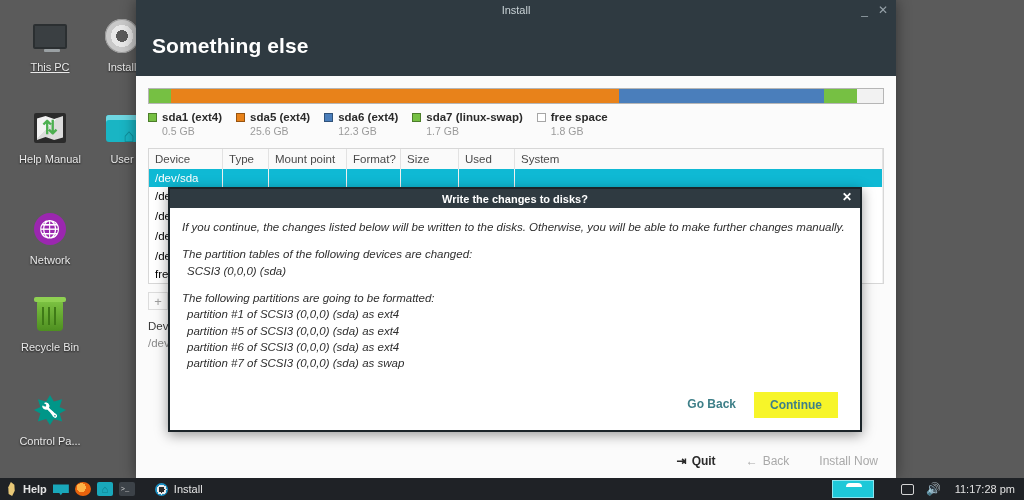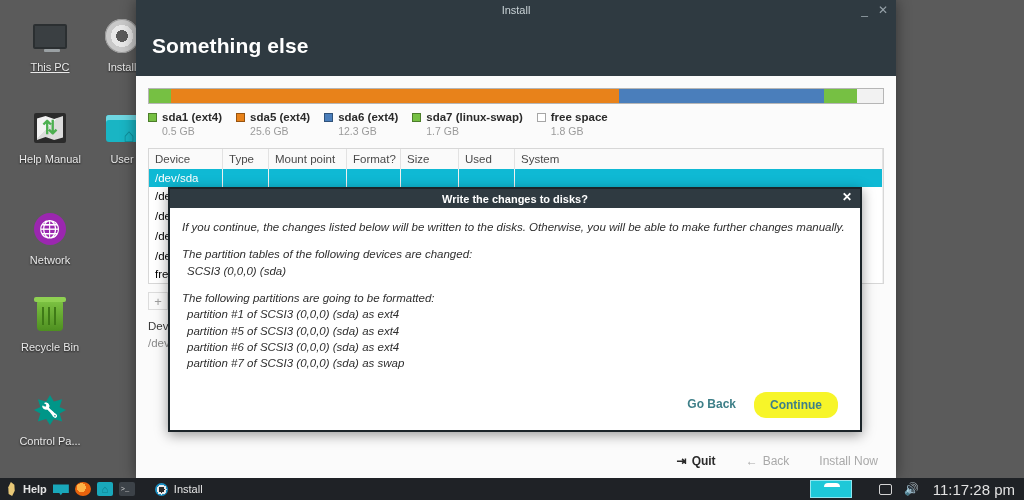--- a/index.html
+++ b/index.html
@@ -147,21 +147,21 @@
   .modal-body { flex:1 1 auto; padding:11px 12px 0 12px;
     font-size:11.5px; color:#2e2e2e; line-height:1.42; }
   .modal-body p { margin-bottom:0;font-style:italic; }
   .spacer { height:11px; }
   .indent { padding-left:5px; }
   .modal-foot { flex:0 0 auto; display:flex; align-items:flex-start;
     justify-content:flex-end; gap:8px; padding:0 22px 12px 12px; }
   .go-back { color:#3e7f88; font-size:12px; font-weight:bold;
              padding:5px 10px; cursor:pointer; }
   .continue { color:#3e7f88; font-size:12px; font-weight:bold;
-             background:#f7f529; padding:6px 16px; cursor:pointer;border-radius:12px; }
+             background:#f7f529; padding:6px 16px; cursor:pointer; }
 
   
   #taskbar {
     position:absolute; left:0; bottom:0; width:1024px; height:22px;
     background:#1f2226; display:flex; align-items:center;
     color:#e4e4e4; font-size:11px;
   }
   .tb-left { display:flex; align-items:center; gap:6px; padding-left:5px; }
   .tb-menu { display:flex; align-items:center; gap:5px; cursor:pointer; font-weight:bold; }
   .mint-logo { width:13px; height:14px; background:#e8c877;
@@ -180,21 +180,21 @@
   .tb-task { display:flex; align-items:center; gap:6px; margin-left:14px; cursor:pointer; }
   .task-cd { width:13px; height:13px; border-radius:50%;
              background: radial-gradient(circle, #2b2b2b 0 3px, #eaeaea 3px 5px, #1b90c4 5px 100%); }
   .tb-right { margin-left:auto; display:flex; align-items:center; gap:13px; padding-right:9px; }
   .tb-thumb { width:42px; height:18px; background:#1ec8d8; border:1px solid #8fe6ef;
               position:relative; margin-right:14px; }
   .tb-thumb::after { content:''; position:absolute; left:13px; top:2px;
               width:16px; height:4px; background:#fff; border-radius:8px 8px 0 0; }
   .ic-display { width:13px; height:11px; border:1.5px solid #d4d4d4; border-radius:2px; }
   .ic-vol { color:#d4d4d4; font-size:12px; }
-  .tb-clock { color:#e2e2e2; font-size:15px; }
+  .tb-clock { color:#e2e2e2; font-size:11px; }
 </style>
 </head>
 <body>
 
 <div id="desktop">
   <div class="icon-grid">
 
     <div class="desk-icon" style="left:16px; top:8px;text-decoration:underline;">
       <div class="glyph">
           <div class="ico-monitor"></div>

